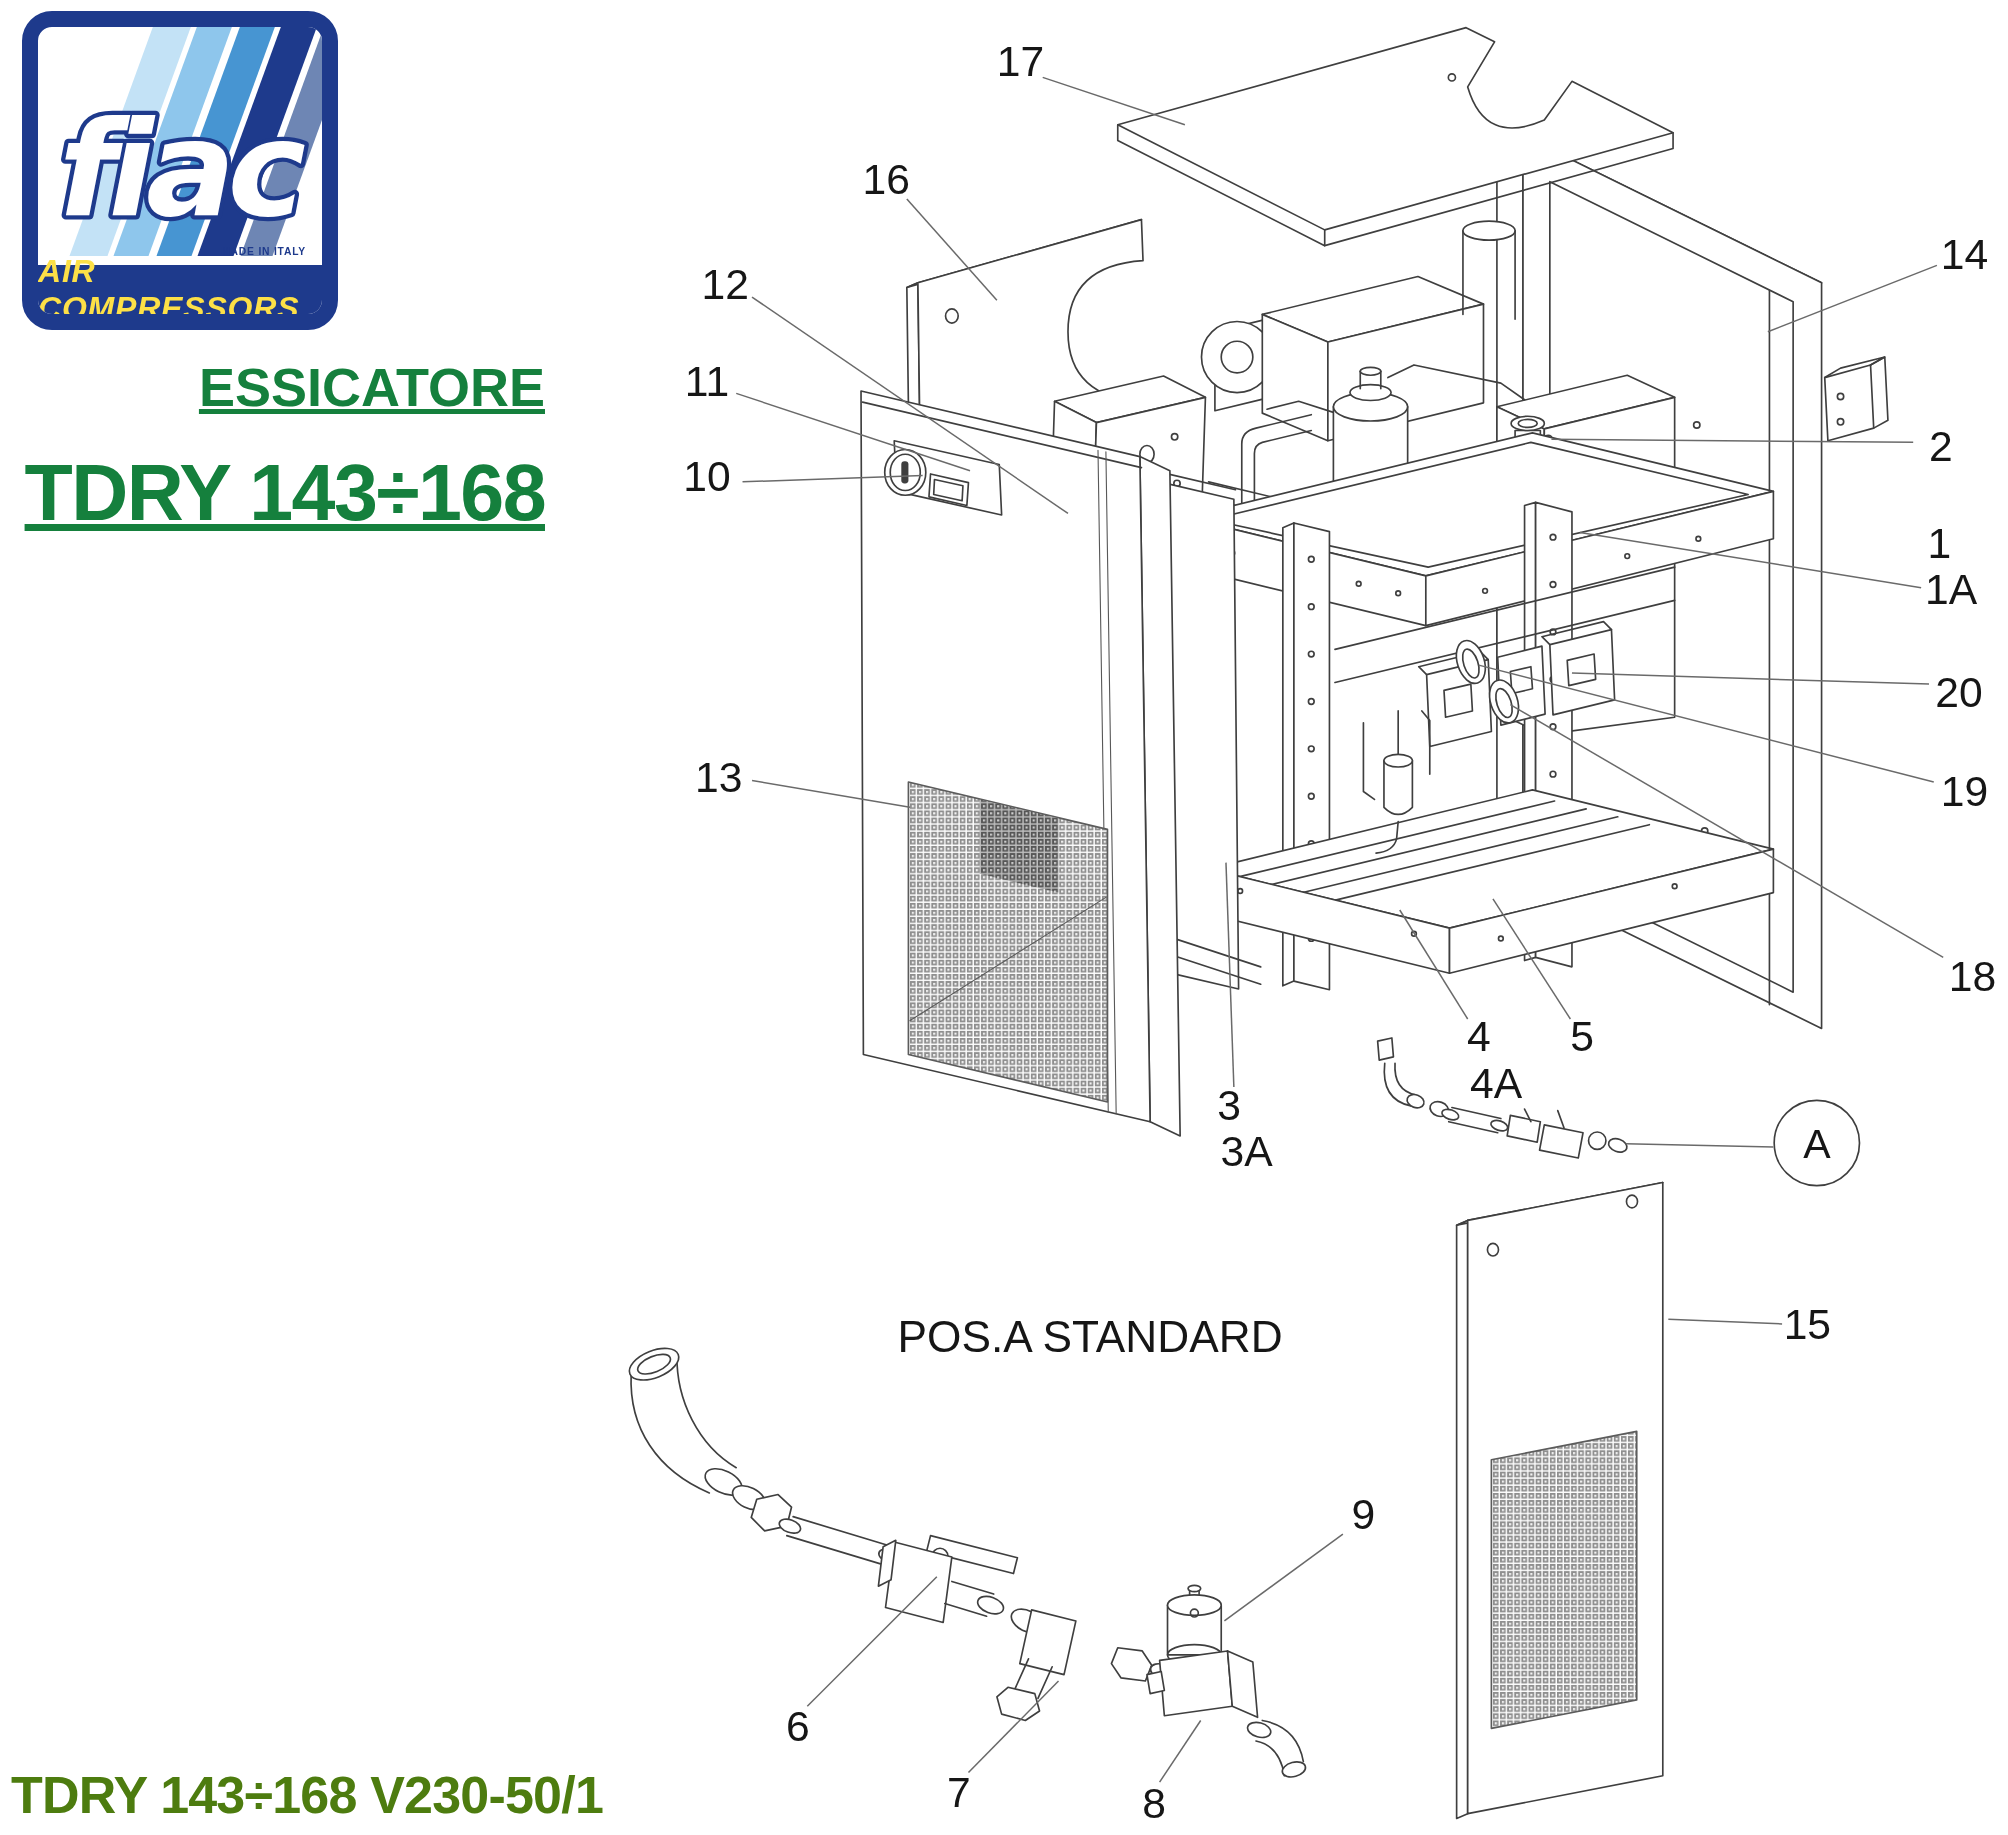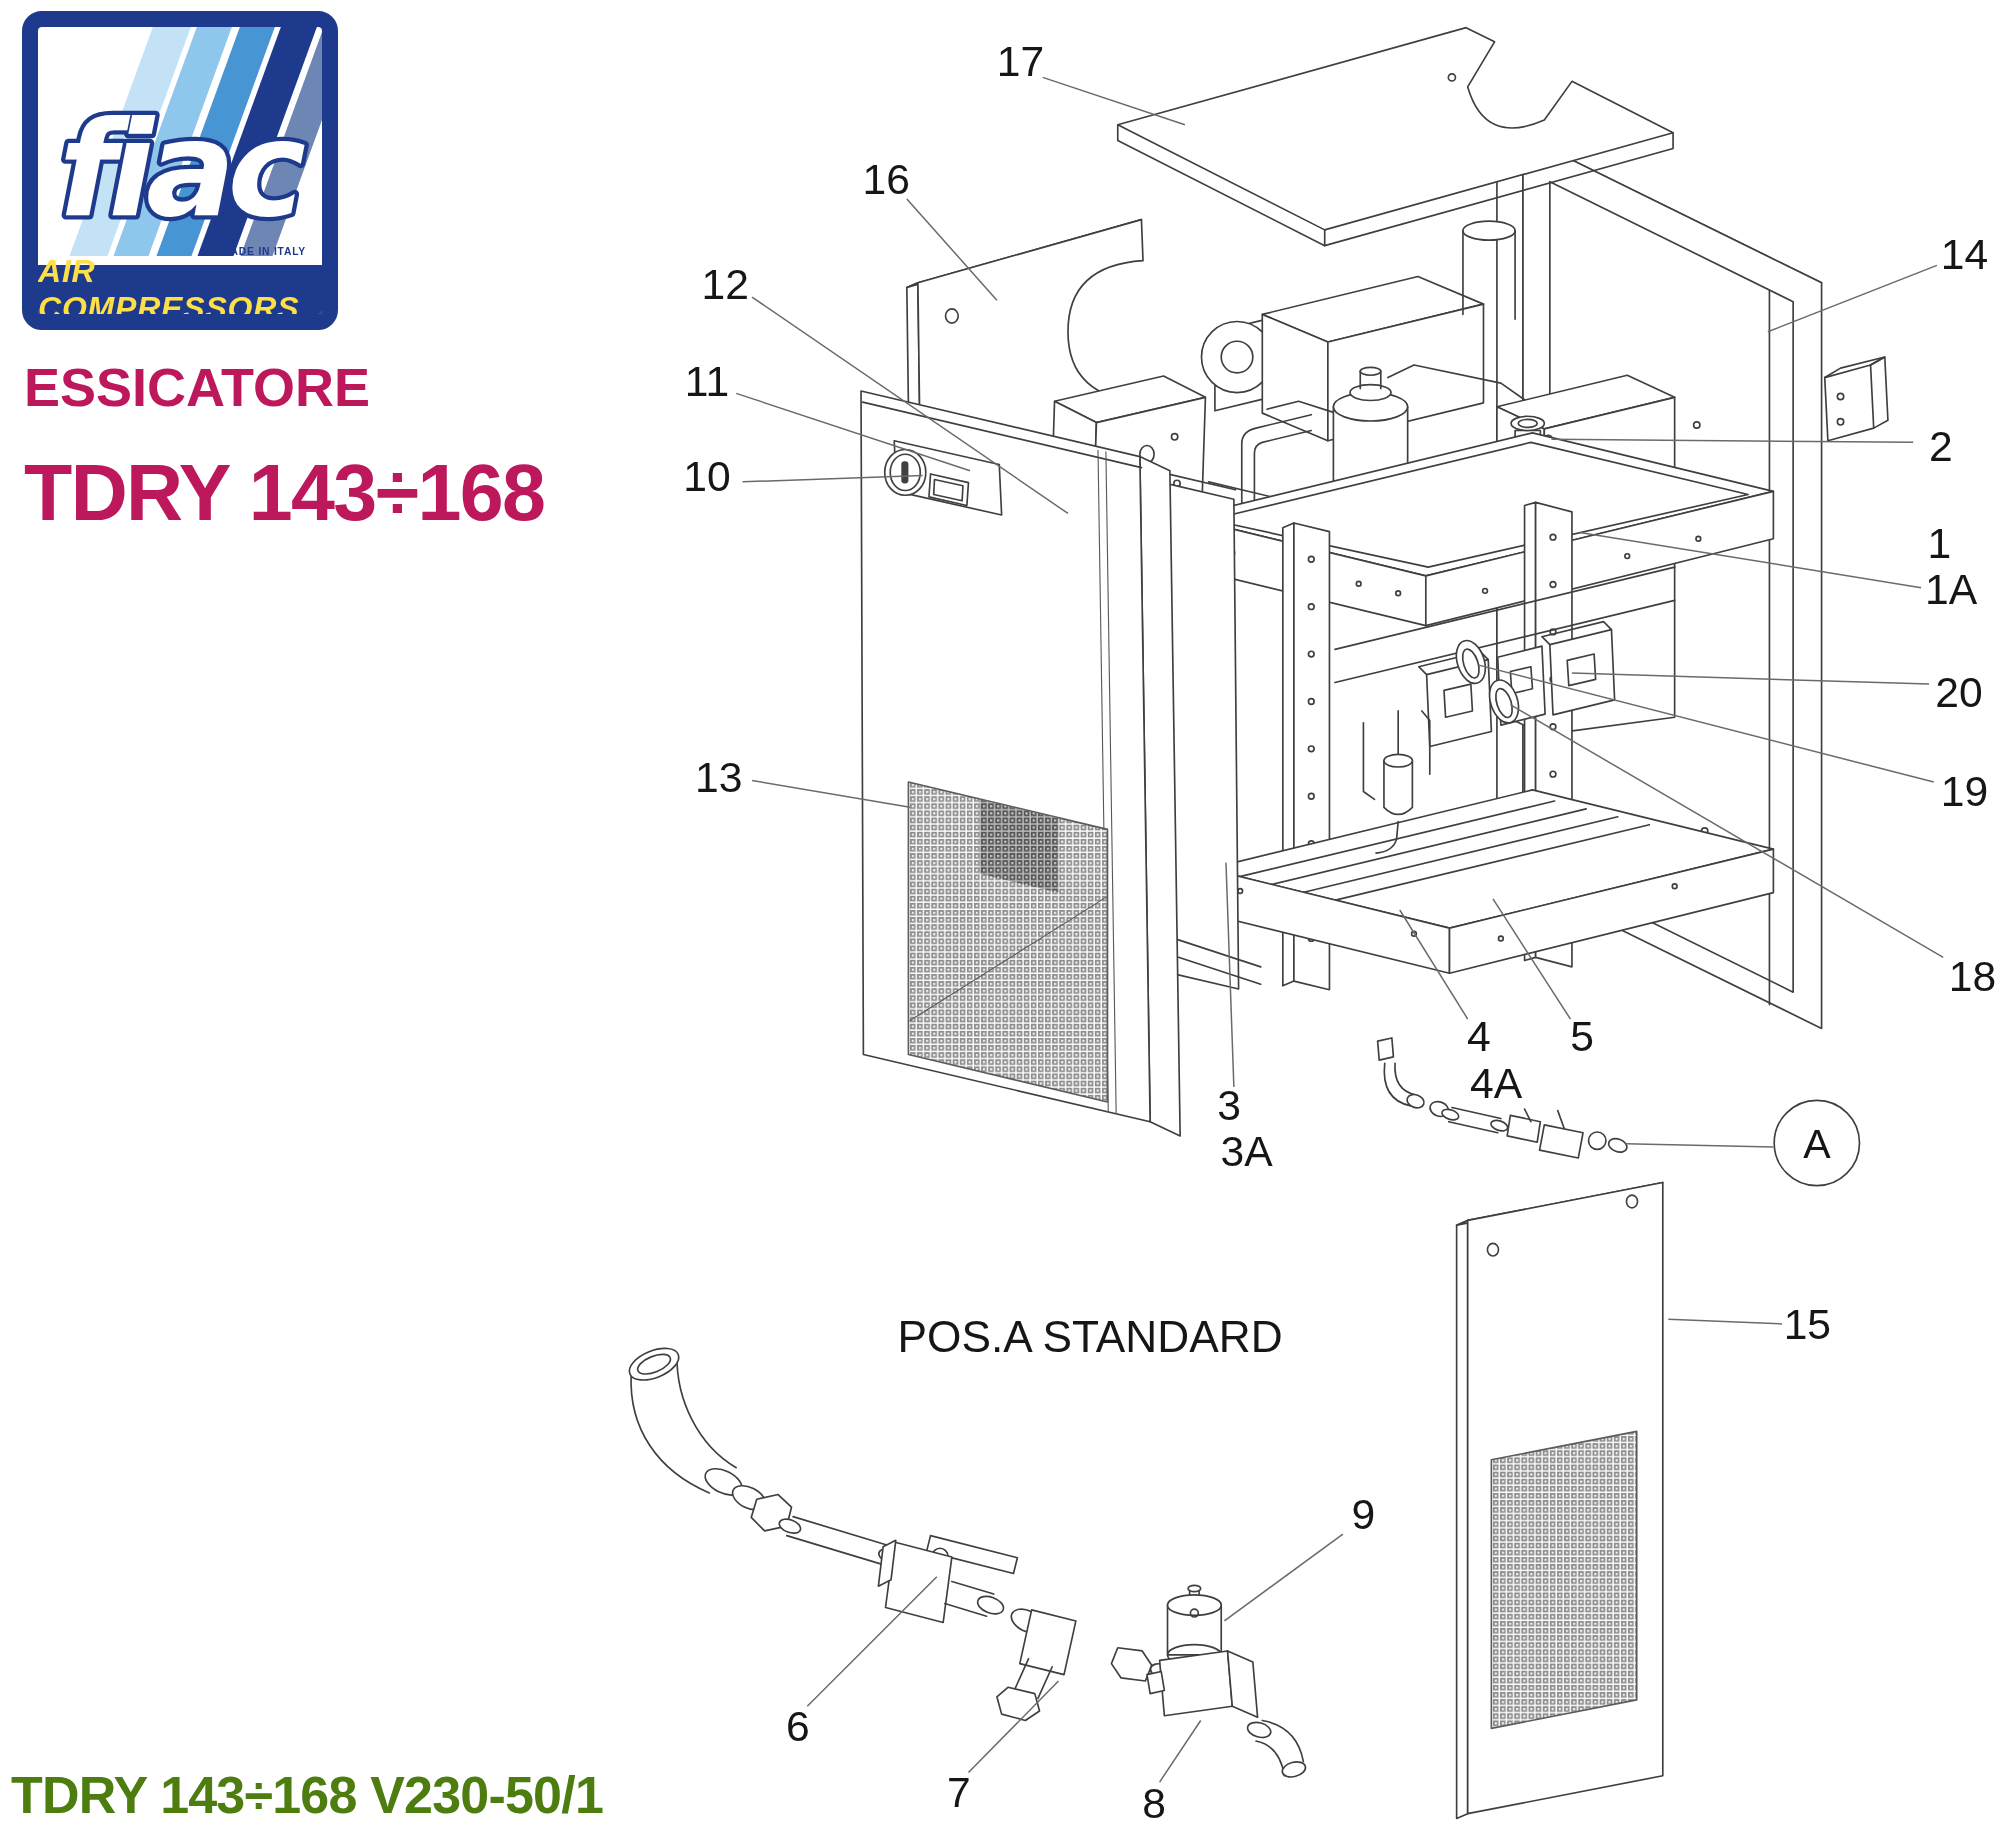--- a/index.html
+++ b/index.html
@@ -1,30 +1,30 @@
 <!DOCTYPE html>
 <html style="font-size:12.6px"><head>
 <meta charset="utf-8">
 <style>
   html,body{margin:0;padding:0;background:#fff;}
   body{width:2008px;height:1835px;position:relative;overflow:hidden;
        font-family:"Liberation Sans", sans-serif;}
   
   .logo{position:absolute;left:22px;top:11px;width:316px;height:319px;
-        border:16px solid #1e3a8c;border-radius:20px;background:#fff;box-sizing:border-box;overflow:hidden;}
+        border:16px solid #1e3a8c;border-radius:30px;background:#fff;box-sizing:border-box;overflow:hidden;}
   .logo .stripes{position:absolute;inset:0;overflow:hidden;}
   .logo .stripe{position:absolute;top:-32px;height:261px;transform:skewX(-20deg);}
   .logo .brandsvg{position:absolute;left:0;top:0;width:284px;height:237px;}
   .logo .madein{position:absolute;right:16px;bottom:57px;font-size:10.3px;font-weight:bold;
         color:#1e3a8c;letter-spacing:0.8px;}
   .logo .banner{position:absolute;left:0;right:0;bottom:0;height:49px;background:#1e3a8c;
         display:flex;align-items:center;justify-content:center;}
   .logo .banner span{color:#fde047;font-weight:800;font-style:italic;font-size:32px;letter-spacing:0.8px;}
   
-  .titleblock{position:absolute;left:24px;top:348px;width:521px;text-align:left;color:#be185d;}
+  .titleblock{position:absolute;left:24px;top:348px;width:521px;text-align:right;color:#15803d;text-decoration:underline;}
   .titleblock .l1,.titleblock .l2{font-size:54px;font-weight:700;line-height:1.45;}
   .titleblock .model{font-size:79px;font-weight:700;margin-top:20.5px;letter-spacing:-1.6px;white-space:nowrap;}
   .footer{position:absolute;left:11px;top:1765px;font-size:52px;font-weight:700;color:#4d7c0f;
           letter-spacing:-0.8px;white-space:nowrap;}
   
   svg.diagram{position:absolute;left:0;top:0;}
   .draw{fill:none;stroke:#3f3f3f;stroke-width:2.1;stroke-linejoin:round;stroke-linecap:round;}
   .draw .f{fill:#ffffff;}
   .draw .thin{stroke-width:1.4;stroke:#585858;}
   .leader{stroke:#6a6a6a;stroke-width:1.9;fill:none;}

